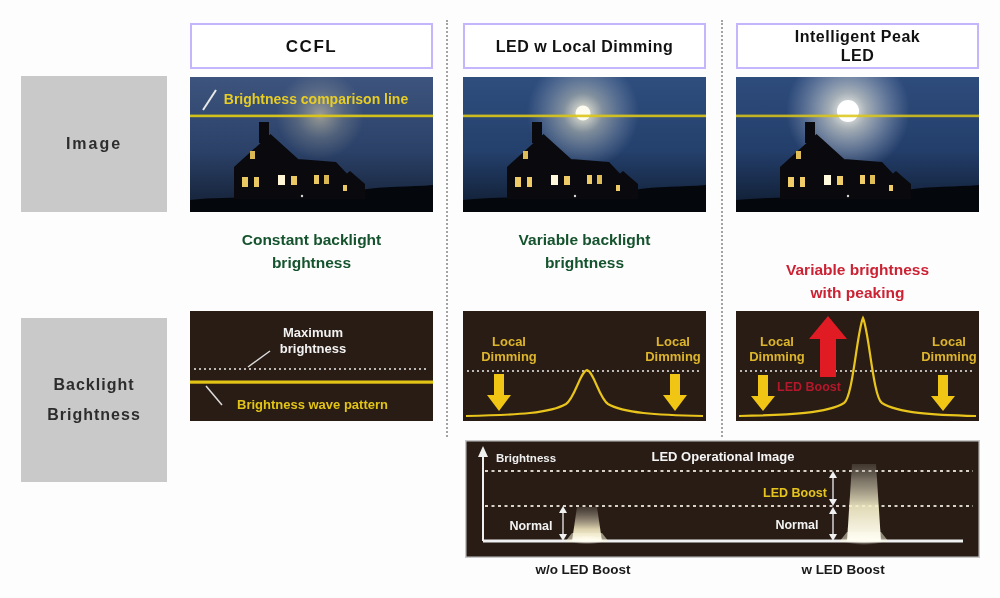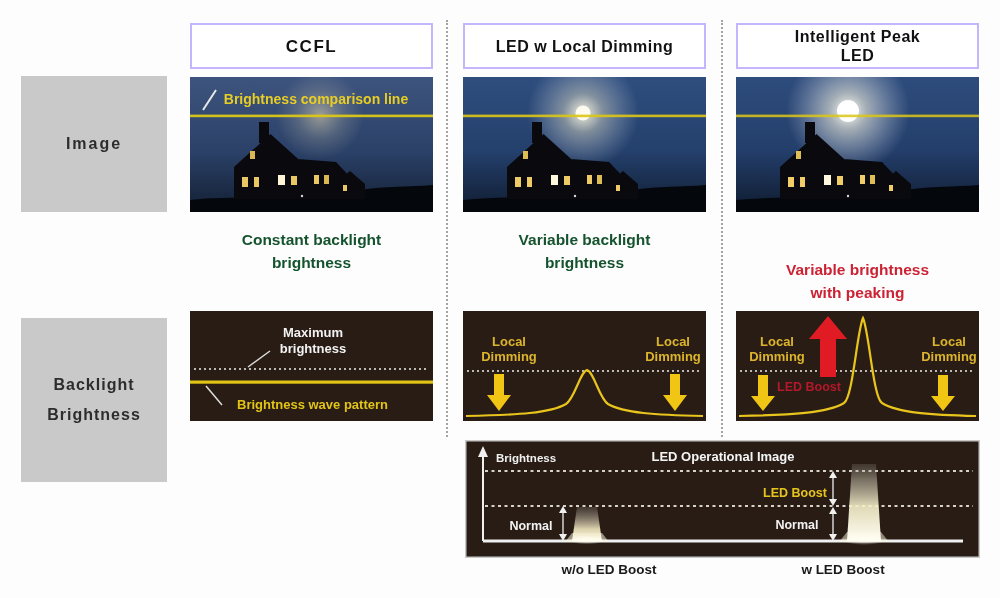--- a/index.html
+++ b/index.html
@@ -258,16 +258,16 @@
       <polygon points="368,66 364,59 372,59" fill="#f0f0f0" stroke="none"></polygon>
     </g>
     <text x="332" y="89" text-anchor="middle" font-size="12.5" font-weight="bold" fill="#f2f2f2">Normal</text>
     <g stroke="#f0f0f0" stroke-width="1.3">
       <line x1="368" y1="72" x2="368" y2="96"></line>
       <polygon points="368,67 364,74 372,74" fill="#f0f0f0" stroke="none"></polygon>
       <polygon points="368,101 364,94 372,94" fill="#f0f0f0" stroke="none"></polygon>
     </g>
   </svg>
 
-  <div class="xlabel" style="left:491px;">w/o LED Boost</div>
+  <div class="xlabel" style="left:465px;">w/o LED Boost</div>
   <div class="xlabel" style="left:725px;">w LED Boost</div>
 
 </div>
 
 </body></html>

